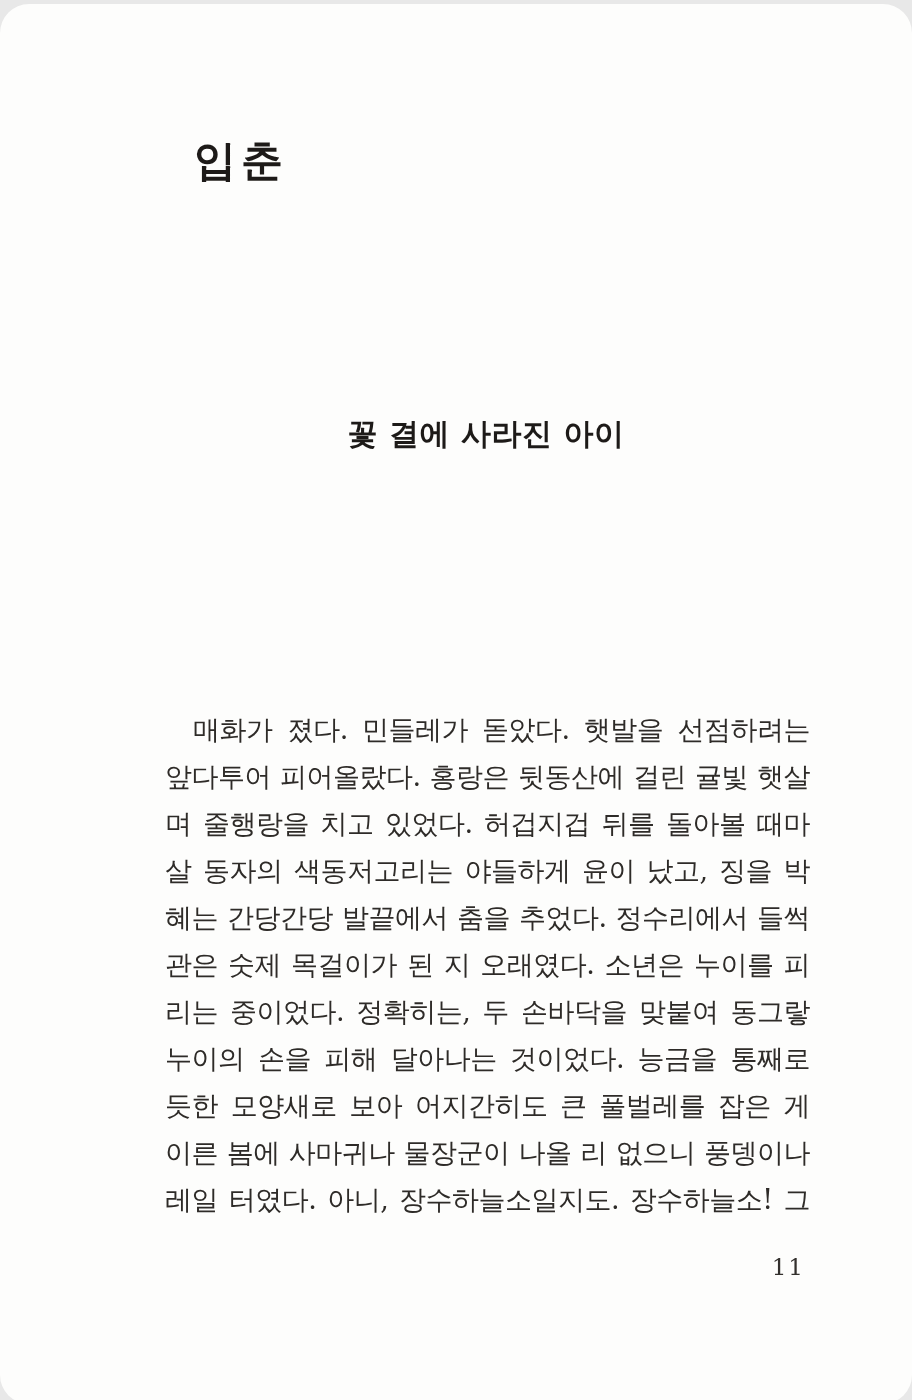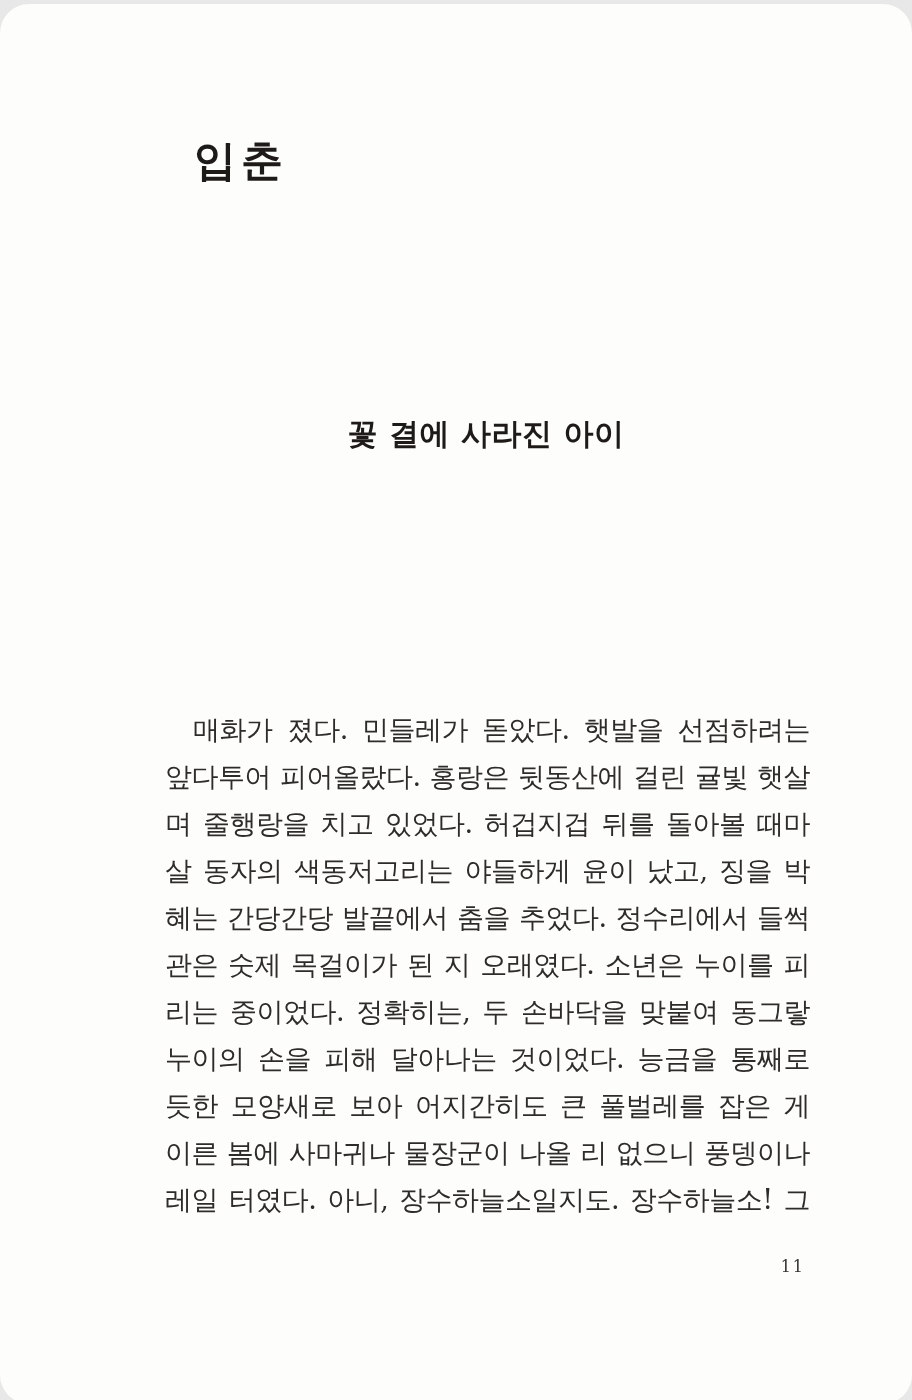--- a/index.html
+++ b/index.html
@@ -58,21 +58,21 @@
   }
   .body-line.first {
     padding-left: 28px;
   }
   .page-number {
     position: absolute;
     left: 745px;
     top: 1248px;
     width: 60px;
     text-align: right;
-    font-size: 16px;
+    font-size: 23px;
     line-height: 30px;
     letter-spacing: 2px;
     color: #33302d;
   }
 </style>
 </head>
 <body>
 
 <div class="page">
 

